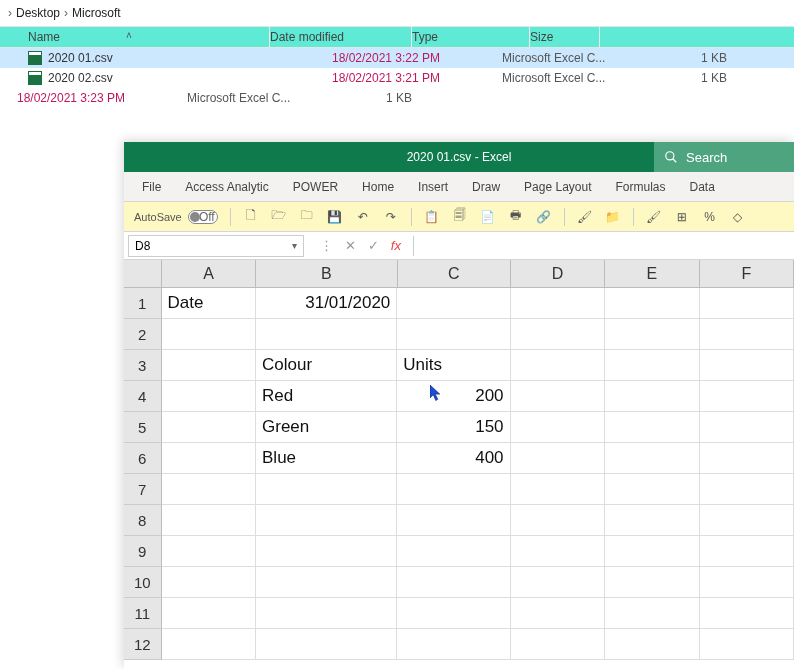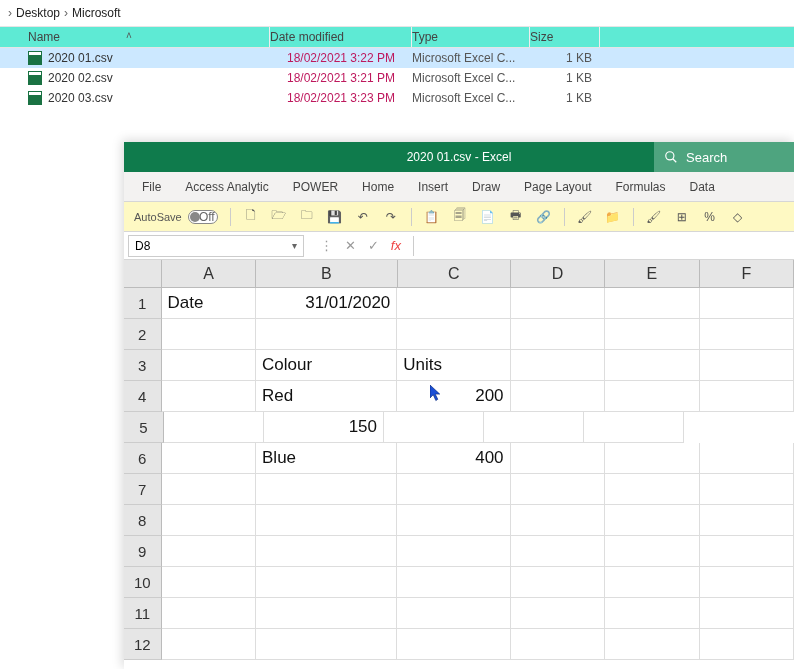--- a/index.html
+++ b/index.html
@@ -10,21 +10,21 @@
 .breadcrumb { height: 26px; display: flex; align-items: center; padding-left: 6px; font-size: 12px; color: #222; border-bottom: 1px solid #ffffff; }
 .breadcrumb span { padding: 0 2px; }
 .chevron { color:#666; padding:0 4px; }
 .cols { display: flex; height: 22px; border-top:1px solid #e5e5e5; border-bottom: 1px solid #e5e5e5; font-size: 12px; color: #444; align-items: center; background:#5eead4; }
 .col-name { width: 270px; padding-left: 28px; position:relative; }
 .col-name .sort { position:absolute; left:126px; top:3px; font-size:10px; color:#555;}
 .col-date { width: 142px; }
 .col-type { width: 118px; }
 .col-size { width: 70px; }
 .cols > div { border-right: 1px solid #eee; height: 100%; display:flex; align-items:center; }
-.filerow { display:flex; height:20px; align-items:center; font-size:12px; color:#333; }
+.filerow { display:flex; height:20px; align-items:center; font-size:12px; color:#333;gap:45px; }
 .filerow.sel { background:#cce8ff; }
 .fc-name { width:270px; padding-left:28px; display:flex; align-items:center; gap:6px;}
 .fc-date { width:142px; color:#be185d;text-align:center;}
 .fc-type { width:118px; color:#555;}
 .fc-size { width:70px; text-align:right; padding-right:8px; color:#555;}
 .ficon { width:14px; height:14px; display:inline-block; position:relative;}
 .ficon::before { content:""; position:absolute; inset:0; background:#fff; border:1px solid #1a7243;}
 .ficon::after { content:""; position:absolute; left:1px; top:4px; right:1px; bottom:1px; background:#1a7243;}
 
 
@@ -89,24 +89,20 @@
   <div class="filerow">
     <div class="fc-name">
         <span class="ficon"></span>
         <span>2020 02.csv</span>
       </div>
     <div class="fc-date">18/02/2021 3:21 PM</div>
     <div class="fc-type">Microsoft Excel C...</div>
     <div class="fc-size">1 KB</div>
   </div>
   <div class="filerow">
-    <div class="fc-name">
-        <span class="ficon"></span>
-        <span>2020 03.csv</span>
-      </div>
     <div class="fc-date">18/02/2021 3:23 PM</div>
     <div class="fc-type">Microsoft Excel C...</div>
     <div class="fc-size">1 KB</div>
   </div>
 </div>
 
 <div class="excel">
   <div class="titlebar">
     <span class="title">2020 01.csv  -  Excel</span>
     <div class="search">
@@ -214,20 +210,21 @@
       <div class="cell c-A"></div>
       <div class="cell c-B">Red</div>
       <div class="cell c-C right">200</div>
       <div class="cell c-D"></div>
         <div class="cell c-E"></div>
         <div class="cell c-F"></div>
     </div>
     <div class="gridrow">
         <div class="rowhead">5</div>
       <div class="cell c-A"></div>
+      <div class="cell c-B">Green</div>
       <div class="cell c-C right">150</div>
       <div class="cell c-D"></div>
         <div class="cell c-E"></div>
         <div class="cell c-F"></div>
     </div>
     <div class="gridrow">
         <div class="rowhead">6</div>
       <div class="cell c-A"></div>
       <div class="cell c-B">Blue</div>
       <div class="cell c-C right">400</div>

